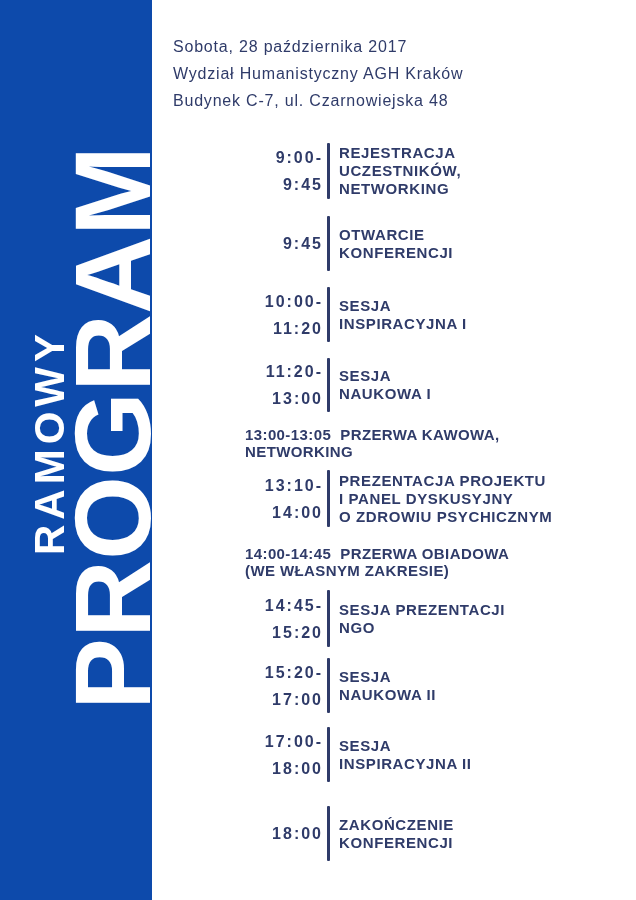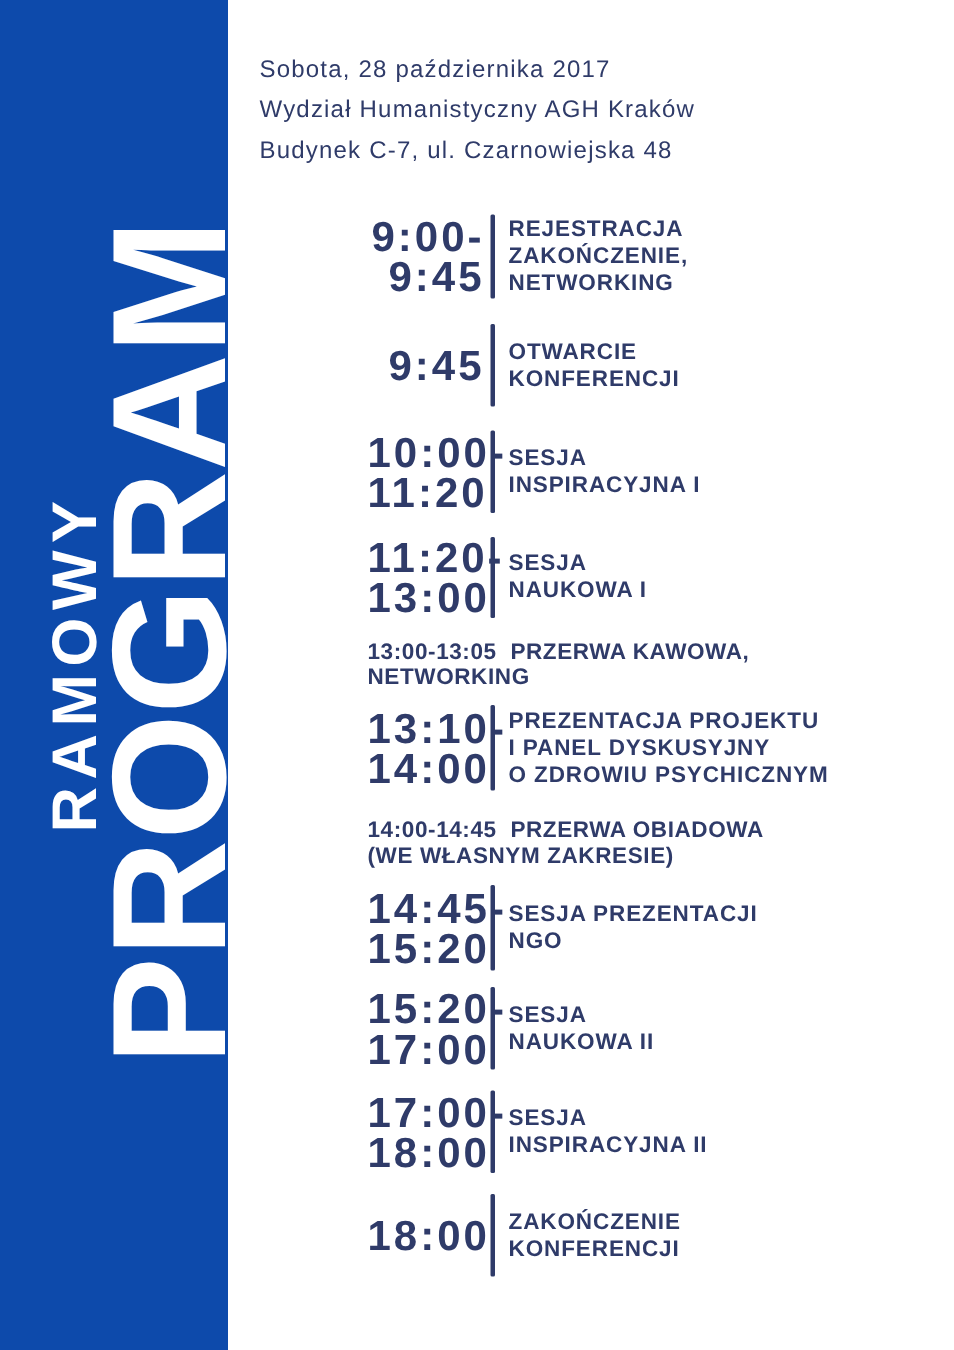--- a/index.html
+++ b/index.html
@@ -50,21 +50,21 @@
 
   
   .schedule{
     position:absolute;left:245px;top:143px;width:391px;
     display:flex;flex-direction:column;
   }
   .row{display:flex;align-items:center;}
   .t-col{
     width:78px;flex:0 0 78px;
     text-align:right;
-    font-size:28px;font-weight:bold;line-height:27px;
+    font-size:16px;font-weight:bold;line-height:27px;
     letter-spacing:2px;
     white-space:pre-wrap;
   }
   .bar{
     flex:0 0 3px;width:3px;align-self:stretch;
     background:var(--navy-text,#2f3b69);
     margin-left:4px;border-radius:1px;
   }
   .desc{
     margin-left:9px;
@@ -73,21 +73,21 @@
     white-space:pre-wrap;
   }
   .break-text{
     font-size:15px;font-weight:bold;line-height:17px;
     letter-spacing:0.4px;
     white-space:pre-wrap;
   }
   .h56{height:56px}.h55{height:55px}.h54{height:54px}.h57{height:57px}
   .h34{height:34px}.h37{height:37px}
   .mb17{margin-bottom:17px}.mb16{margin-bottom:16px}.mb14{margin-bottom:14px}
-  .mb13{margin-bottom:14px}.mb11{margin-bottom:11px}.mb10{margin-bottom:10px}
+  .mb13{margin-bottom:24px}.mb11{margin-bottom:11px}.mb10{margin-bottom:10px}
 </style>
 </head>
 <body>
 
 <div class="band">
   <div class="vert ramowy">RAMOWY</div>
   <div class="vert program">PROGRAM</div>
 </div>
 
 <div class="header">
@@ -96,21 +96,21 @@
   <div>Budynek C-7, ul. Czarnowiejska 48</div>
 </div>
 
 <div class="schedule">
 
   <div class="row h56 mb17">
     <div class="t-col">9:00-
 9:45</div>
     <div class="bar"></div>
     <div class="desc">REJESTRACJA
-ZAKOŃCZENIE,
+UCZESTNIKÓW,
 NETWORKING</div>
   </div>
 
   <div class="row h55 mb16">
     <div class="t-col">9:45</div>
     <div class="bar"></div>
     <div class="desc">OTWARCIE
 KONFERENCJI</div>
   </div>
 

